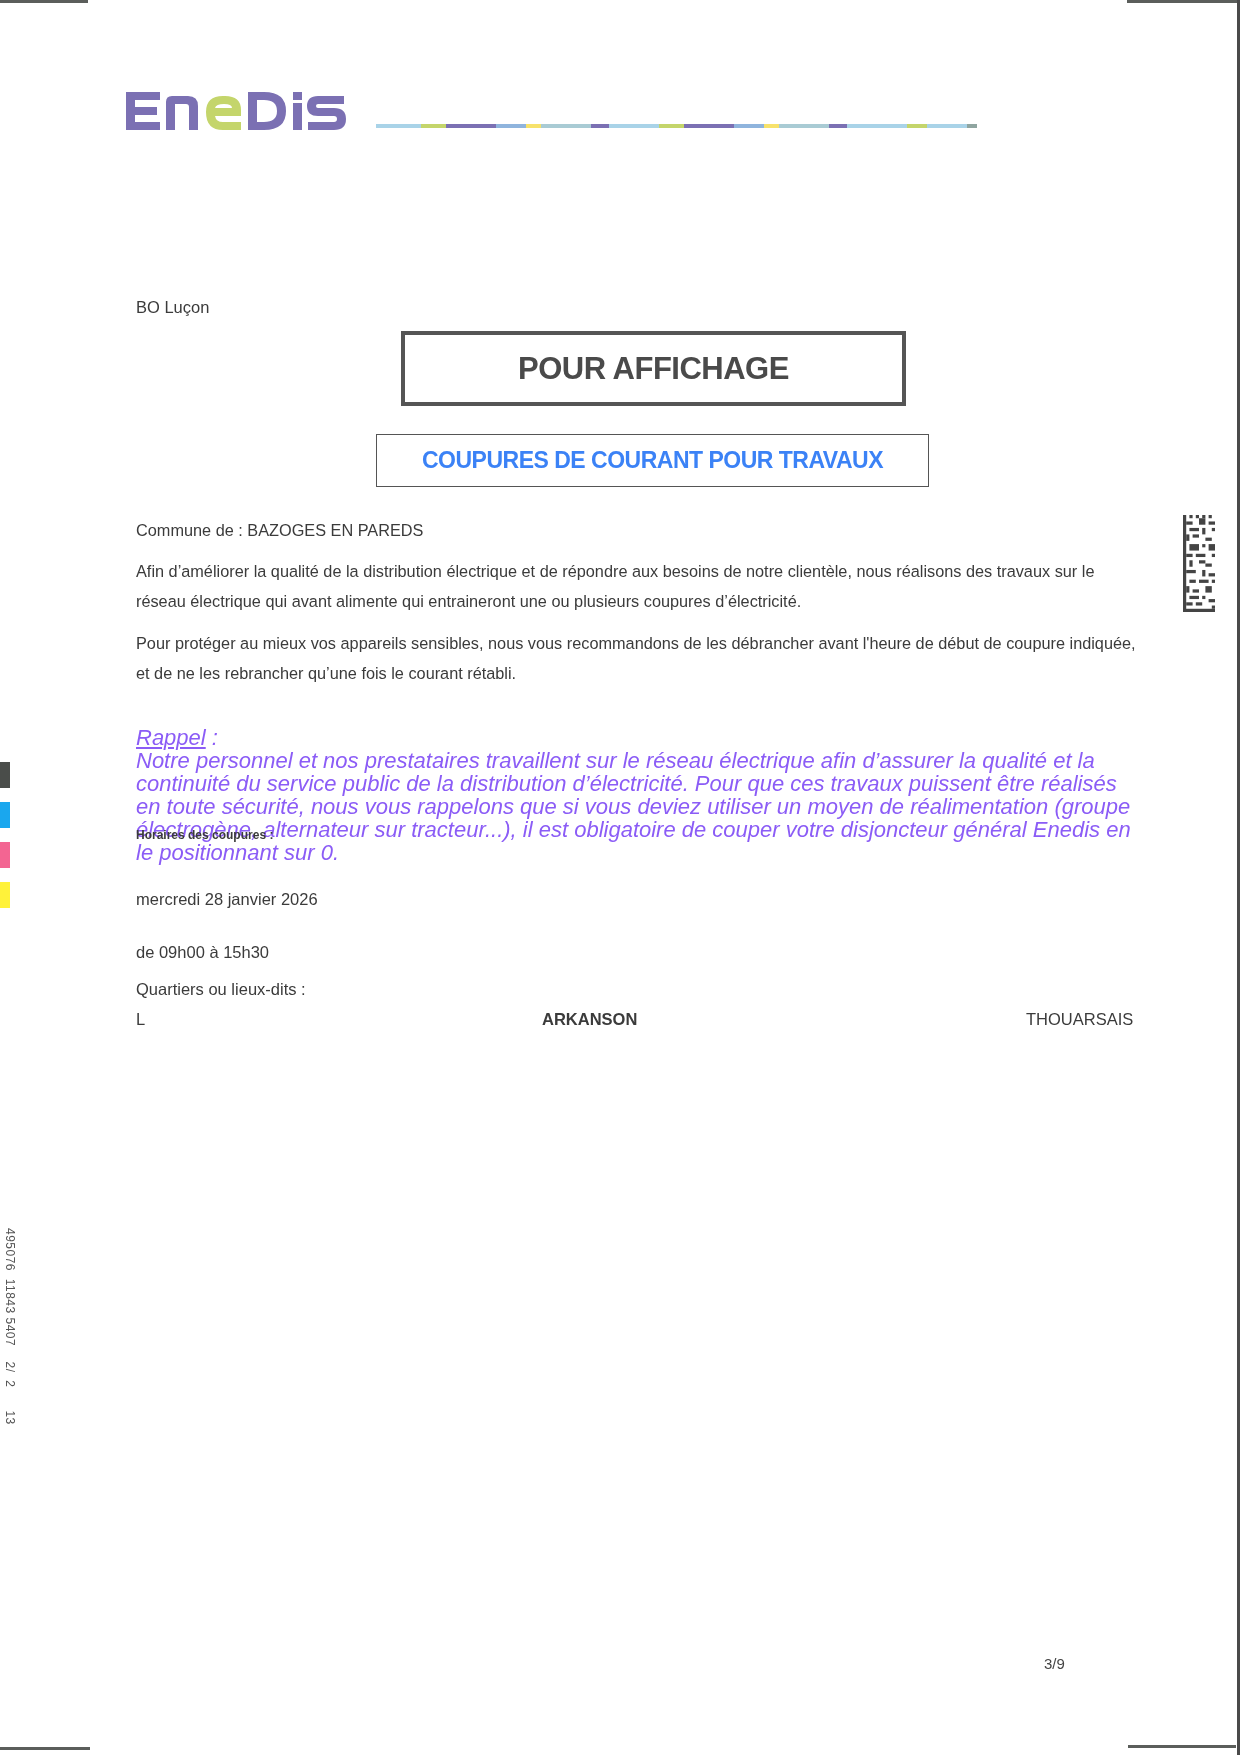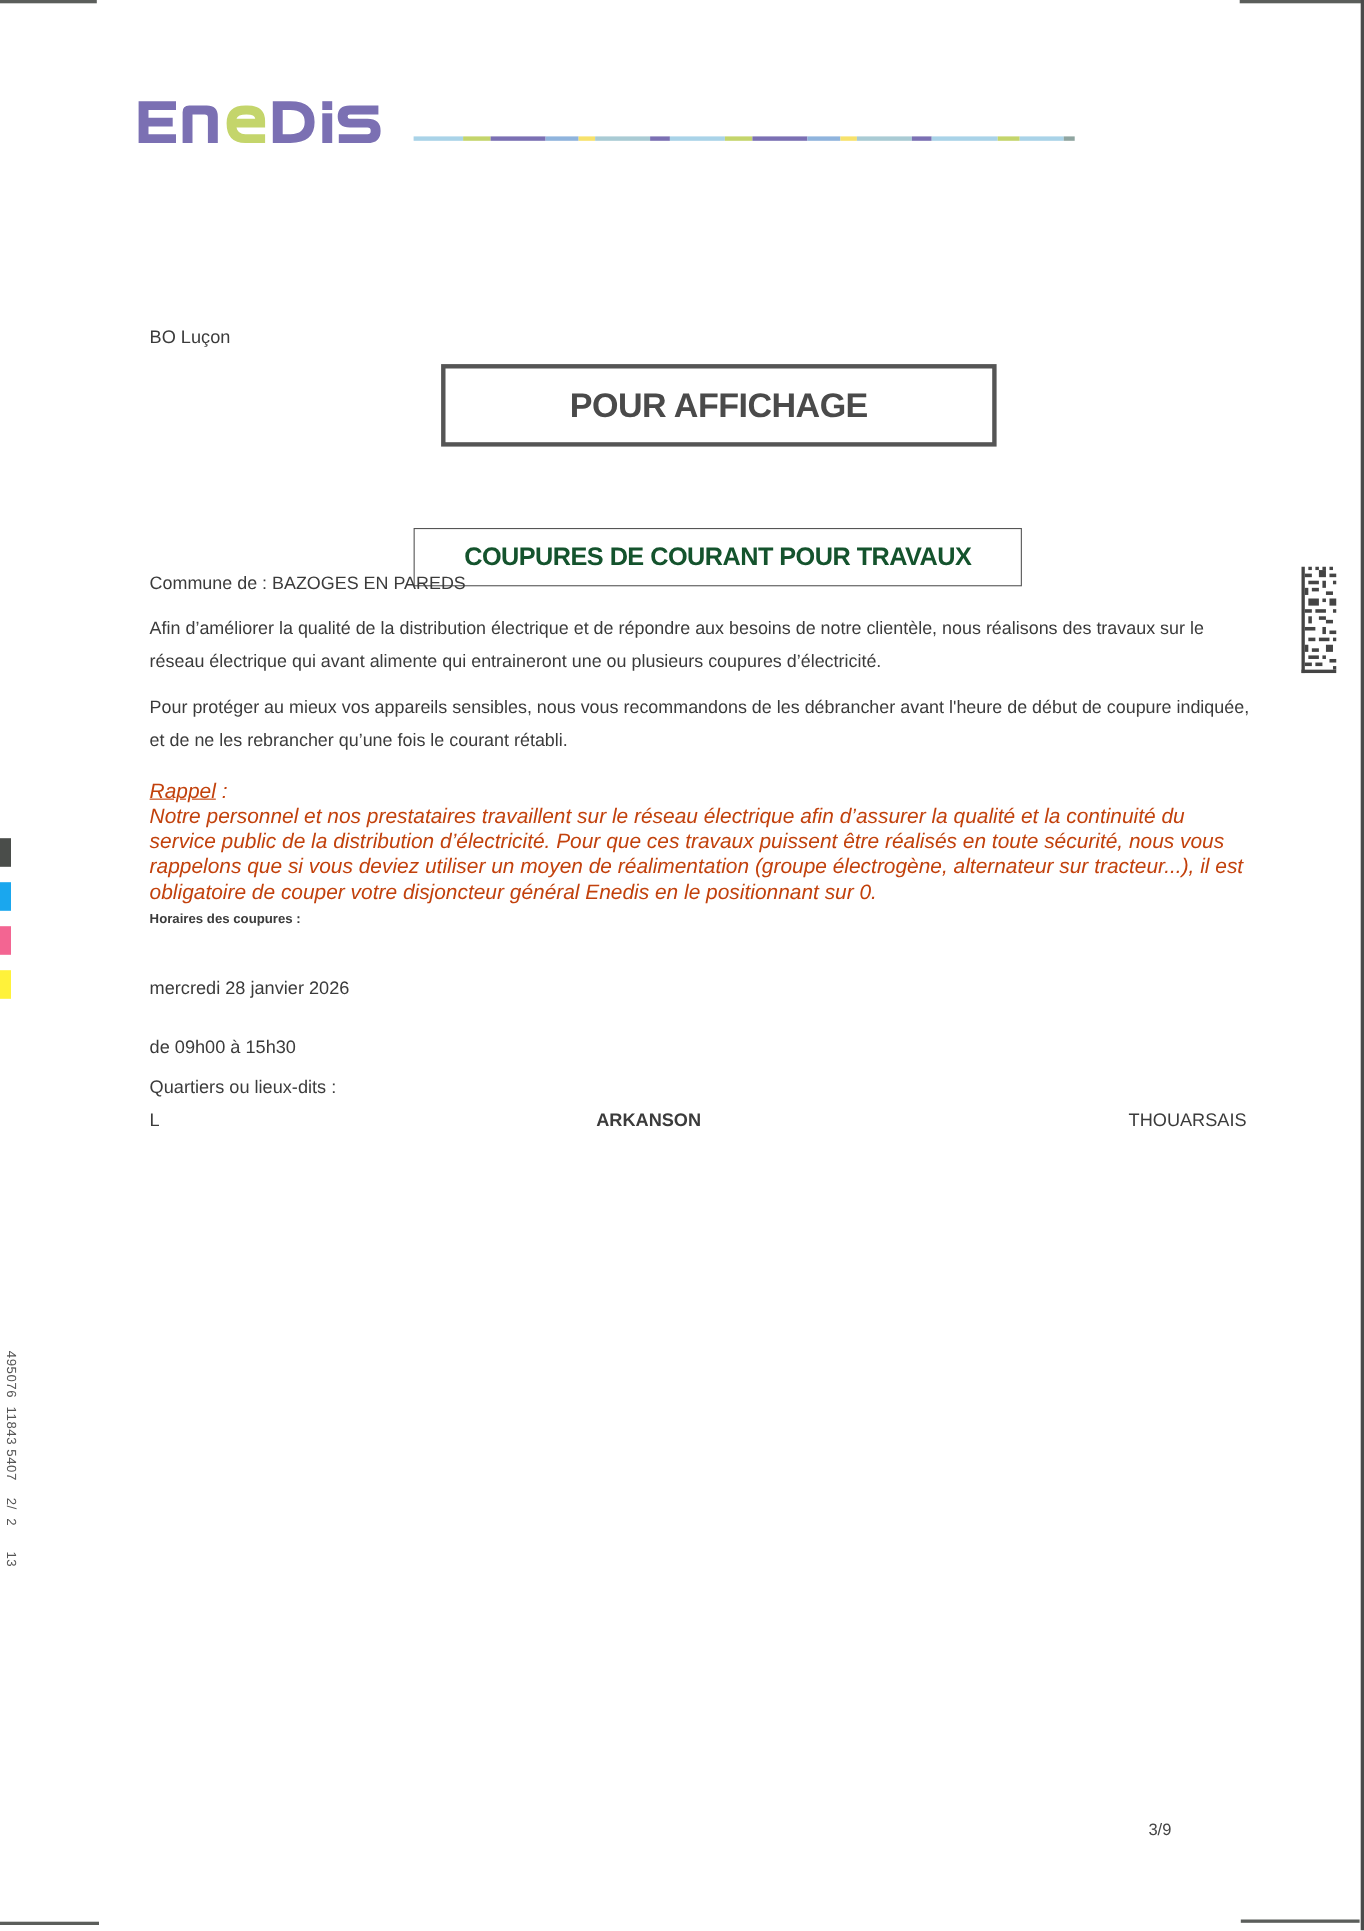--- a/index.html
+++ b/index.html
@@ -22,29 +22,29 @@
     .office { left: 136px; top: 292px; }
 
     .box1 {
       left: 401px; top: 331px; width: 497px; height: 67px; border: 4px solid #555;
       display: flex; align-items: center; justify-content: center;
       font-weight: bold; font-size: 31px; color: #4a4a4a; letter-spacing: -0.5px;
     }
     .box2 {
       left: 376px; top: 434px; width: 551px; height: 51px; border: 1.5px solid #555;
       display: flex; align-items: center; justify-content: center;
-      font-weight: bold; font-size: 23px; color: #14532d; letter-spacing: -0.5px; margin-top: 46px;
+      font-weight: bold; font-size: 23px; color: #3b82f6; letter-spacing: -0.5px;
     }
 
     .para { left: 136px; width: 1000px; font-size: 16.3px; line-height: 30px; color: #3b3b3b; }
     .commune { top: 515px; }
     .p1 { top: 556px; }
     .p2 { top: 628px; }
 
-    .rappel { left: 136px; top: 708px; width: 1000px; font-style: italic; font-size: 19px; line-height: 23px; color: #c2410c; }
+    .rappel { left: 136px; top: 726px; width: 1000px; font-style: italic; font-size: 22px; line-height: 23px; color: #8b5cf6; }
     .rappel .lbl-u { text-decoration: underline; }
 
     .horaires-title { left: 136px; top: 828px; font-weight: bold; font-size: 12px; color: #3b3b3b; }
     .date { left: 136px; top: 884px; }
     .hours { left: 136px; top: 914px; margin-top: 23px; }
     .quartiers { left: 136px; top: 974px; }
     .lieu { top: 1004px; }
     .lieu1 { left: 136px; }
     .lieu2 { left: 542px; font-weight: bold; }
     .lieu3 { left: 1026px; }

